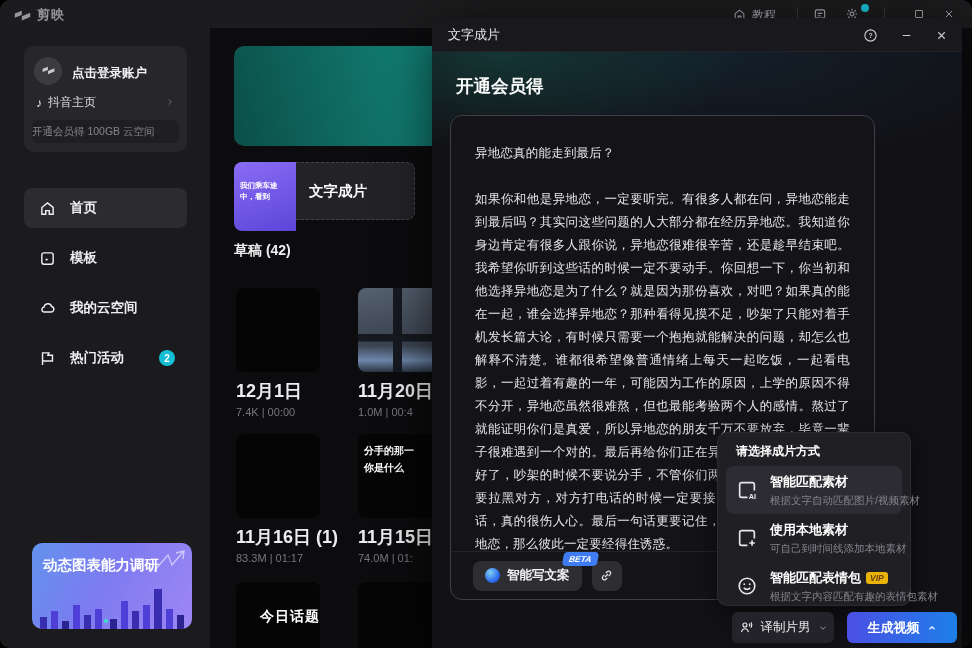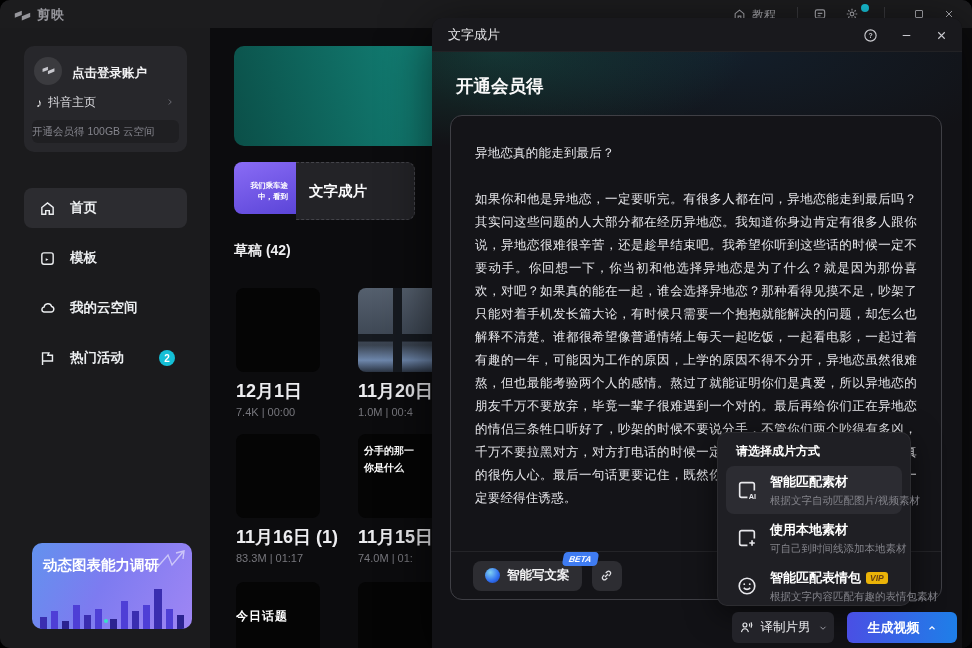--- a/index.html
+++ b/index.html
@@ -34,52 +34,52 @@
   .nav-badge{margin-left:auto;margin-right:12px;min-width:16px;height:16px;border-radius:8px;background:#14bfd6;color:#fff;font-size:10px;font-weight:bold;display:flex;align-items:center;justify-content:center;}
   .promo{position:absolute;left:24px;top:515px;width:160px;height:86px;border-radius:10px;overflow:hidden;background:linear-gradient(118deg,#6292ee 0%,#7d7bf0 45%,#9f86f4 100%);margin-left:8px;}
   .promo-text{position:absolute;left:11px;top:13px;width:116px;font-size:14.5px;font-weight:bold;color:#fff;line-height:19px;}
   .promo-bars{position:absolute;left:0;bottom:0;}
   .promo-squiggle{position:absolute;right:5px;top:6px;}
 
   
   .content{position:absolute;left:210px;top:28px;width:762px;height:620px;background:#0c0c0e;overflow:hidden;}
   .teal-banner{position:absolute;left:24px;top:18px;width:400px;height:100px;border-radius:10px;background:linear-gradient(75deg,#0b4f48 0%,#13857a 55%,#1da291 100%);}
   .textcard{position:absolute;left:24px;top:134px;width:181px;height:58px;display:flex;}
-  .textcard-thumb{width:62px;height:52px;border-radius:8px 0 0 8px;background:linear-gradient(160deg,#8a6cf5,#5b45d8);position:relative;overflow:hidden;text-align:right;}
+  .textcard-thumb{width:62px;height:69px;border-radius:8px 0 0 8px;background:linear-gradient(160deg,#8a6cf5,#5b45d8);position:relative;overflow:hidden;}
   .textcard-thumb-text{position:absolute;left:6px;top:18px;width:48px;font-size:7.5px;font-weight:bold;color:#fff;line-height:11px;word-break:break-all;}
   .textcard-main{flex:1;background:#232327;border:1px dashed #44444a;border-left:none;border-radius:0 8px 8px 0;display:flex;align-items:center;}
   .textcard-label{margin-left:13px;font-size:14.5px;font-weight:bold;color:#fafafc;}
   .drafts-heading{position:absolute;left:24px;top:214px;font-size:14px;font-weight:bold;color:#f0f0f2;}
   .cell{position:absolute;width:84px;}
   .thumb{width:84px;height:84px;border-radius:8px;background:#050505;position:relative;overflow:hidden;}
   .thumb-window{background:
     linear-gradient(#161a20,#161a20) 47% 0/11% 100% no-repeat,
     linear-gradient(#161a20,#161a20) 0 60%/100% 9% no-repeat,
     linear-gradient(180deg,#55606e 0%,#3a4350 68%,#6e87ac 86%,#2b3442 100%);}
   .thumb-photo{background:
     linear-gradient(115deg,rgba(0,0,0,0) 54%,#2a2a28 55%,#2a2a28 72%,rgba(0,0,0,0) 73%),
     linear-gradient(200deg,#9a9a96,#70706c 60%,#55555
 2);}
   .thumb-lines{padding:8px 6px;font-size:10px;font-weight:bold;color:#fff;line-height:17px;white-space:nowrap;}
-  .thumb-topic-title{padding-top:26px;text-align:left;font-size:12px;font-weight:bold;color:#fff;letter-spacing:1px;}
+  .thumb-topic-title{padding-top:26px;text-align:right;font-size:14px;font-weight:bold;color:#fff;letter-spacing:1px;}
   .cell-name{margin-top:7px;font-size:18px;font-weight:bold;color:#ededf0;white-space:nowrap;}
   .cell-stats{margin-top:3px;font-size:11px;color:#77777d;white-space:nowrap;}
 
   
   .modal{position:absolute;left:432px;top:18px;width:530px;height:630px;border-radius:10px 10px 0 0;background:#121216;box-shadow:0 10px 50px rgba(0,0,0,.65);z-index:5;}
   .m-titlebar{position:absolute;left:0;top:0;width:100%;height:34px;background:#19191d;border-radius:10px 10px 0 0;border-bottom:1px solid rgba(255,255,255,.04);}
   .m-title{position:absolute;left:16px;top:0;line-height:34px;font-size:13px;color:#e4e4e7;}
   .m-controls{position:absolute;right:14px;top:0;height:34px;display:flex;align-items:center;gap:22px;color:#c9c9ce;}
   .m-controls .mc{display:flex;align-items:center;justify-content:center;}
   .m-body{position:absolute;left:0;top:34px;right:0;bottom:0;background:
     radial-gradient(420px 160px at 12% 0%,rgba(24,112,96,.35),rgba(0,0,0,0) 60%),
     radial-gradient(520px 180px at 55% 0%,rgba(22,60,90,.30),rgba(0,0,0,0) 60%),
     #121216;}
   .m-heading{position:absolute;left:24px;top:22px;font-size:17.5px;font-weight:bold;color:#fafafa;}
-  .m-textarea{position:absolute;left:18px;top:63px;width:492px;height:485px;background:#141418;border:1px solid #3f3f45;border-radius:12px;}
+  .m-textarea{position:absolute;left:18px;top:63px;width:425px;height:485px;background:#141418;border:1px solid #3f3f45;border-radius:12px;}
   .essay{position:absolute;left:0;top:0;right:0;bottom:48px;padding:26px 24px;overflow:hidden;font-size:12.5px;line-height:23px;color:#e6e6ea;text-align:justify;letter-spacing:.2px;}
   .essay-title{margin-bottom:23px;}
   .ta-toolbar{position:absolute;left:0;right:0;bottom:0;height:48px;border-top:1px solid rgba(255,255,255,.07);display:flex;align-items:center;padding-left:22px;gap:10px;}
   .ai-btn{position:relative;height:30px;background:#2d2d32;border-radius:8px;display:flex;align-items:center;gap:7px;padding:0 12px;}
   .ai-orb{width:15px;height:15px;border-radius:50%;background:radial-gradient(circle at 35% 30%,#7fd0f0,#2f6df0 60%,#1b3fa0);}
   .ai-label{font-size:12.5px;font-weight:600;color:#f2f2f4;}
   .beta{position:absolute;top:-9px;right:-16px;background:#3f7cf2;color:#fff;font-size:8.5px;font-weight:bold;font-style:italic;padding:2px 6px;border-radius:4px;transform:skewX(-10deg);}
   .link-btn{width:30px;height:30px;background:#2d2d32;border-radius:8px;display:flex;align-items:center;justify-content:center;color:#e2e2e6;}
   .picker{position:absolute;left:285px;top:380px;width:194px;height:174px;background:#1f1f24;border:1px solid rgba(255,255,255,.06);border-radius:10px;box-shadow:0 8px 30px rgba(0,0,0,.55);}
   .p-title{padding:10px 18px 6px;font-size:12px;font-weight:bold;color:#fff;}

